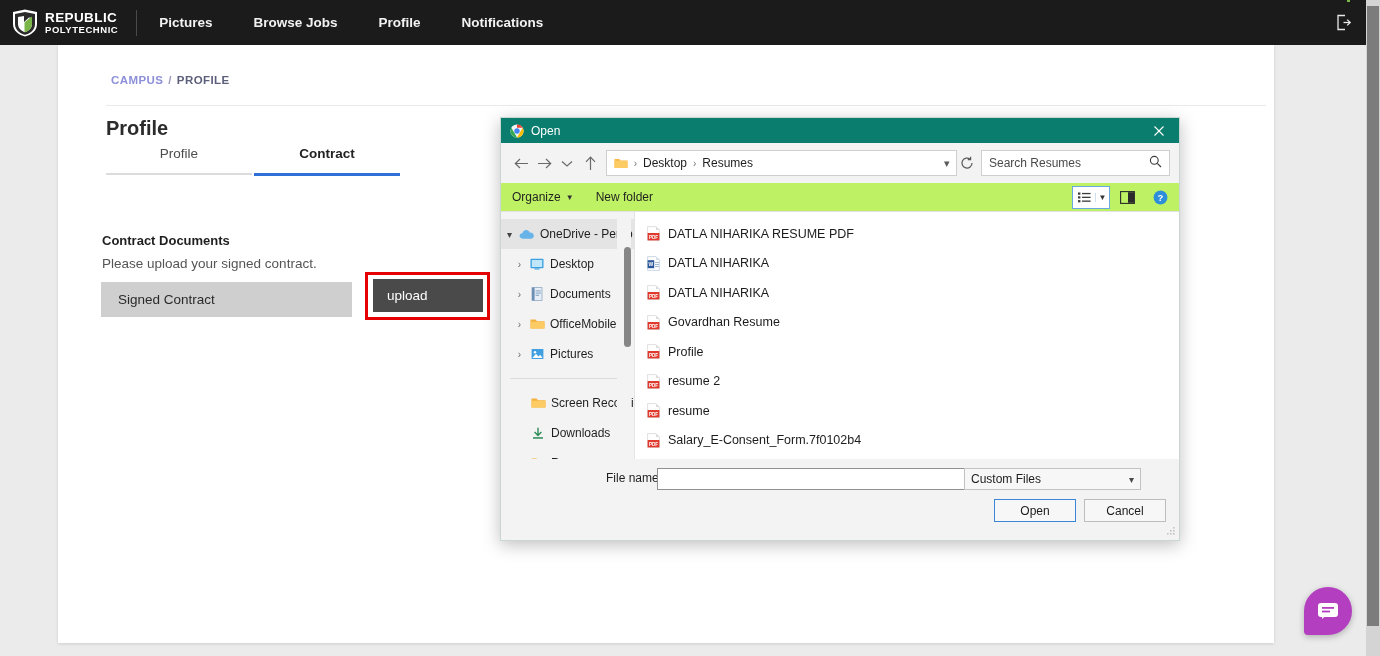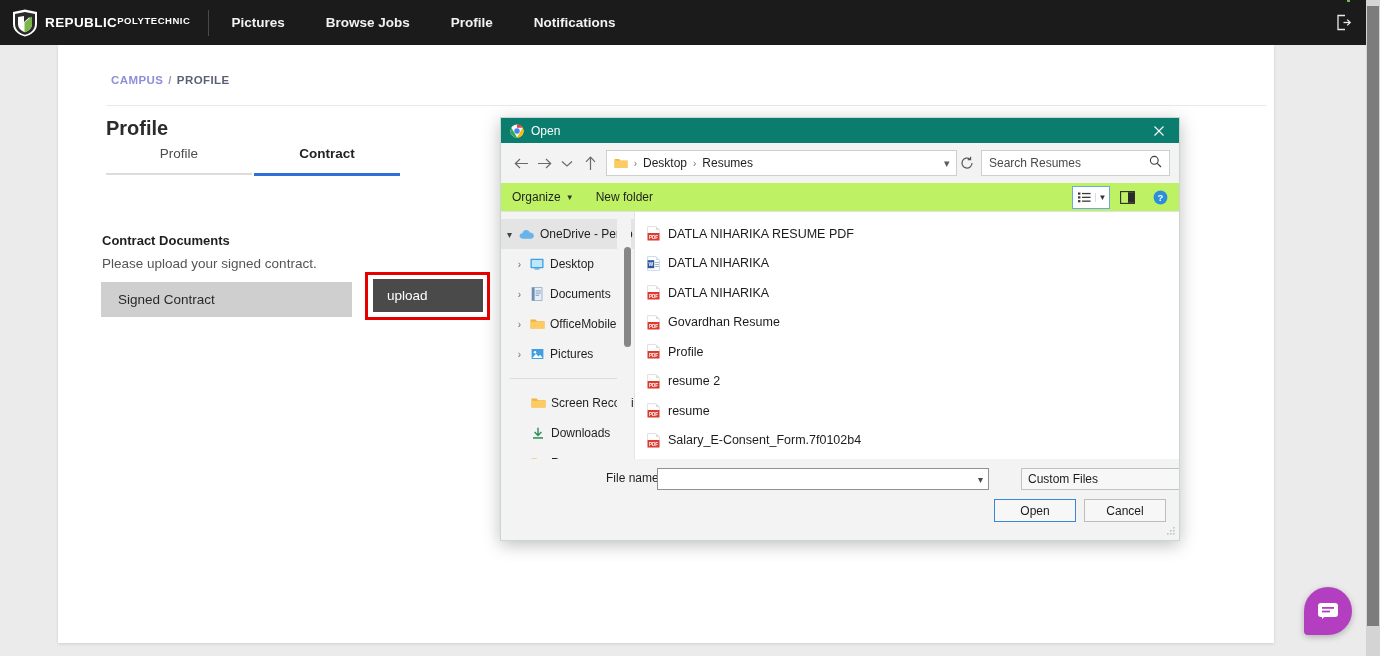--- a/index.html
+++ b/index.html
@@ -11,21 +11,21 @@
   }
   .root { position: relative; width: 1380px; height: 656px; background: #ebebeb; }
 
   
   .topnav {
     position: absolute; left: 0; top: 0; width: 1366px; height: 45px;
     background: #1b1b1b; display: flex; align-items: center;
   }
   .logo-wrap { display: flex; align-items: center; padding-left: 12px; height: 45px; }
   .shield { width: 26px; height: 28px; margin-right: 7px; }
-  .logo-text { display: flex; flex-direction: row; justify-content: space-between; line-height: 1.02; }
+  .logo-text { display: flex; flex-direction: column; justify-content: space-between; line-height: 1.02; }
   .logo-top { color: #ffffff; font-size: 13.5px; font-weight: bold; letter-spacing: .4px; position: relative; }
   .logo-bot { color: #ffffff; font-size: 9.5px; font-weight: bold; letter-spacing: .55px; }
   .logo-dot { position: absolute; width: 3px; height: 3px; background: #7ab648; right: 16.5px; top: -1px; }
   .nav-div { width: 1px; height: 26px; background: #4a4a4a; margin: 0 22px 0 18px; }
   .nav-items { display: flex; align-items: center; gap: 41px; }
   .nav-item { color: #f2f2f2; font-size: 13.5px; font-weight: bold; cursor: pointer; }
   .nav-right { margin-left: auto; display: flex; align-items: center; height: 45px; }
   .user-guide {
     background: #1664f5; color: #fff; font-size: 13.5px; font-weight: bold;
     height: 45px; display: flex; align-items: center; padding: 0 16px; cursor: pointer;
@@ -147,21 +147,21 @@
 
   .dlg-footer { height: 79px; background: #f3f3f3; position: relative; }
   .fn-label { position: absolute; left: 105px; top: 12px; font-size: 12px; color: #1f1f1f; }
   .fn-input {
     position: absolute; left: 156px; top: 9px; width: 332px; height: 22px;
     background: #ffffff; border: 1px solid #919191; display: flex; align-items: center; padding: 0 5px;
   }
   .fn-input input { border: none; outline: none; flex: 1; font-size: 12px; font-family: "Liberation Sans", sans-serif; color: #1c1c1c; }
   .fn-chev { color: #4a4a4a; font-size: 10px; cursor: pointer; }
   .ftype {
-    position: absolute; left: 520px; top: 9px; width: 177px; height: 22px;
+    position: absolute; left: 463px; top: 9px; width: 177px; height: 22px;
     background: #f7f7f7; border: 1px solid #c2c2c2; display: flex; align-items: center; padding: 0 6px;
     font-size: 12px; color: #1c1c1c; cursor: pointer;
   }
   .ftype-chev { margin-left: auto; font-size: 10px; color: #4a4a4a; }
   .btn {
     position: absolute; top: 40px; height: 23px; width: 82px;
     display: flex; align-items: center; justify-content: center;
     font-size: 12px; color: #1c1c1c; background: #f7f7f7; border: 1px solid #bdbdbd; cursor: pointer;
   }
   .btn.open-btn { left: 493px; border: 1px solid #3b86d6; background: #f7f7f7; }

